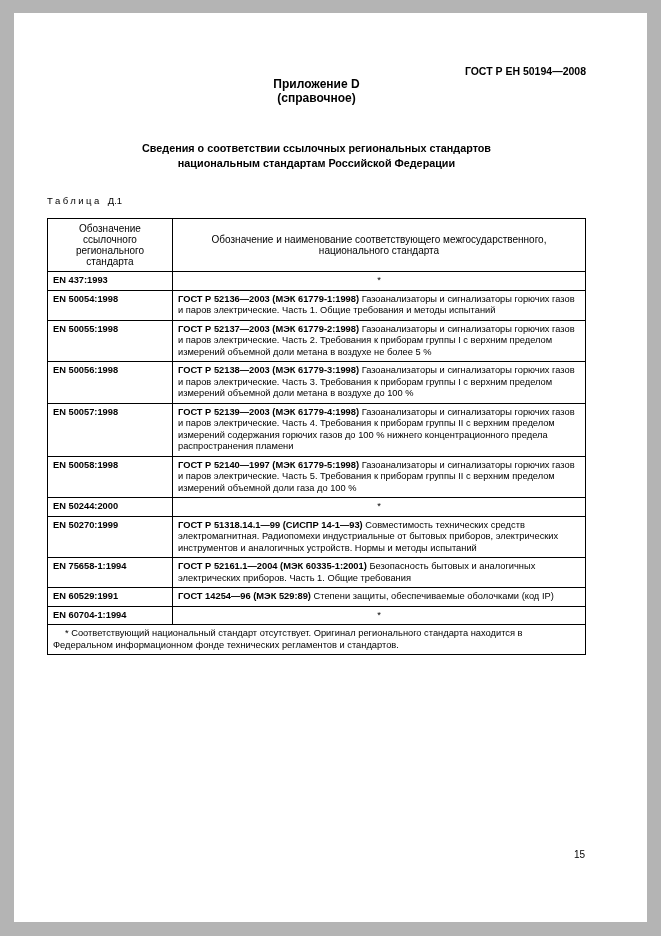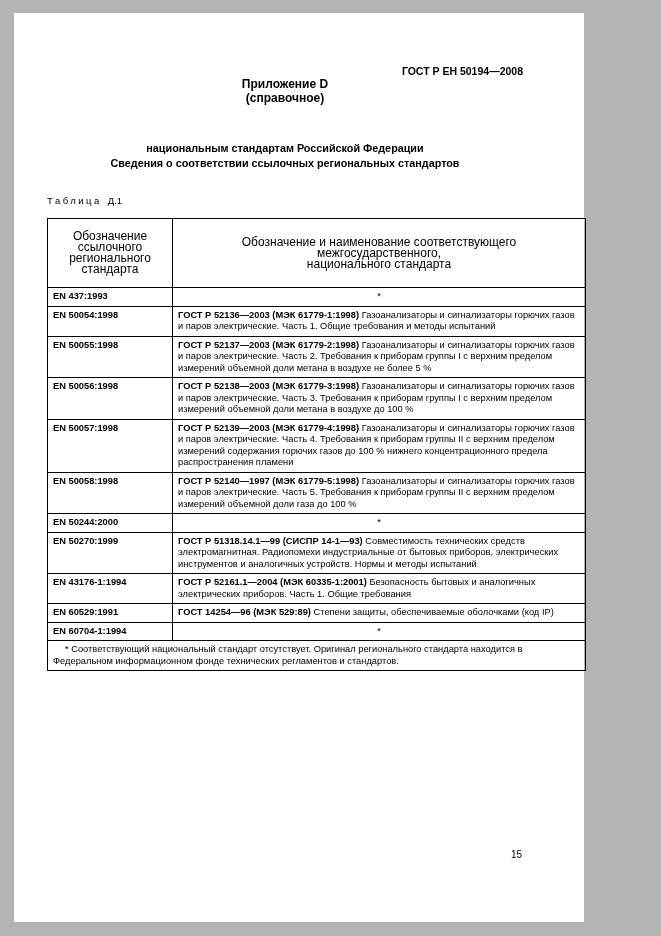--- a/index.html
+++ b/index.html
@@ -7,21 +7,21 @@
   body {
     background:#b4b4b4;
     font-family:"Liberation Sans", sans-serif;
     color:#000;
     position:relative;
     overflow:hidden;
   }
   .page {
     position:absolute;
     left:14px; top:13px;
-    width:570px; height:909px;
+    width:633px; height:909px;
     background:#ffffff;
   }
   .content { padding:52px 61px 0 33px; }
   .doc-header {
     text-align:right;
     font-weight:bold;
     font-size:10.5px;
   }
   .annex {
     text-align:center;
@@ -51,25 +51,25 @@
   table.std col.c1 { width:125px; }
   table.std th, table.std td {
     border:1px solid #000;
     vertical-align:top;
     font-size:9.3px;
     line-height:11.5px;
     padding:3px 5px;
   }
   table.std th {
     font-weight:normal;
-    font-size:12px;
+    font-size:10px;
     line-height:11px;
     text-align:center;
     vertical-align:middle;
-    padding:12px 6px;
+    padding:4px 6px;
   }
   td.ref { font-weight:bold;margin-left:25px; }
   td.nat .b { font-weight:bold; }
   td.ast { text-align:center; }
   td.fn { padding:4px 6px 5px 6px; }
   td.fn p { text-indent:12px; font-size:9.3px; line-height:11.5px; }
   .pagenum {
     position:absolute;
     top:836px;
     right:62px;
@@ -84,22 +84,22 @@
   <div class="content">
 
     <div class="doc-header">ГОСТ Р ЕН 50194—2008</div>
 
     <div class="annex">
       <div>Приложение D</div>
       <div>(справочное)</div>
     </div>
 
     <div class="title">
+      <div>Сведения о соответствии ссылочных региональных стандартов</div>
       <div>национальным стандартам Российской Федерации</div>
-      <div>Сведения о соответствии ссылочных региональных стандартов</div>
     </div>
 
     <div class="caption">
       <span class="sp">Таблица</span><span class="num">Д.1</span>
     </div>
 
     <table class="std">
       <colgroup>
           <col class="c1">
           <col class="c2">
@@ -158,21 +158,21 @@
           <td class="nat ast">*</td>
         </tr>
         <tr>
           <td class="ref">EN 50270:1999</td>
           <td class="nat">
             <span class="b">ГОСТ Р 51318.14.1—99 (СИСПР 14-1—93)</span>
             <span>Совместимость технических средств электромагнитная. Радиопомехи индустриальные от бытовых приборов, электрических инструментов и аналогичных устройств. Нормы и методы испытаний</span>
           </td>
         </tr>
         <tr>
-          <td class="ref">EN 43176-1:1994</td>
+          <td class="ref">EN 75658-1:1994</td>
           <td class="nat">
             <span class="b">ГОСТ Р 52161.1—2004 (МЭК 60335-1:2001)</span>
             <span>Безопасность бытовых и аналогичных электрических приборов. Часть 1. Общие требования</span>
           </td>
         </tr>
         <tr>
           <td class="ref">EN 60529:1991</td>
           <td class="nat">
             <span class="b">ГОСТ 14254—96 (МЭК 529:89)</span>
             <span>Степени защиты, обеспечиваемые оболочками (код IP)</span>

